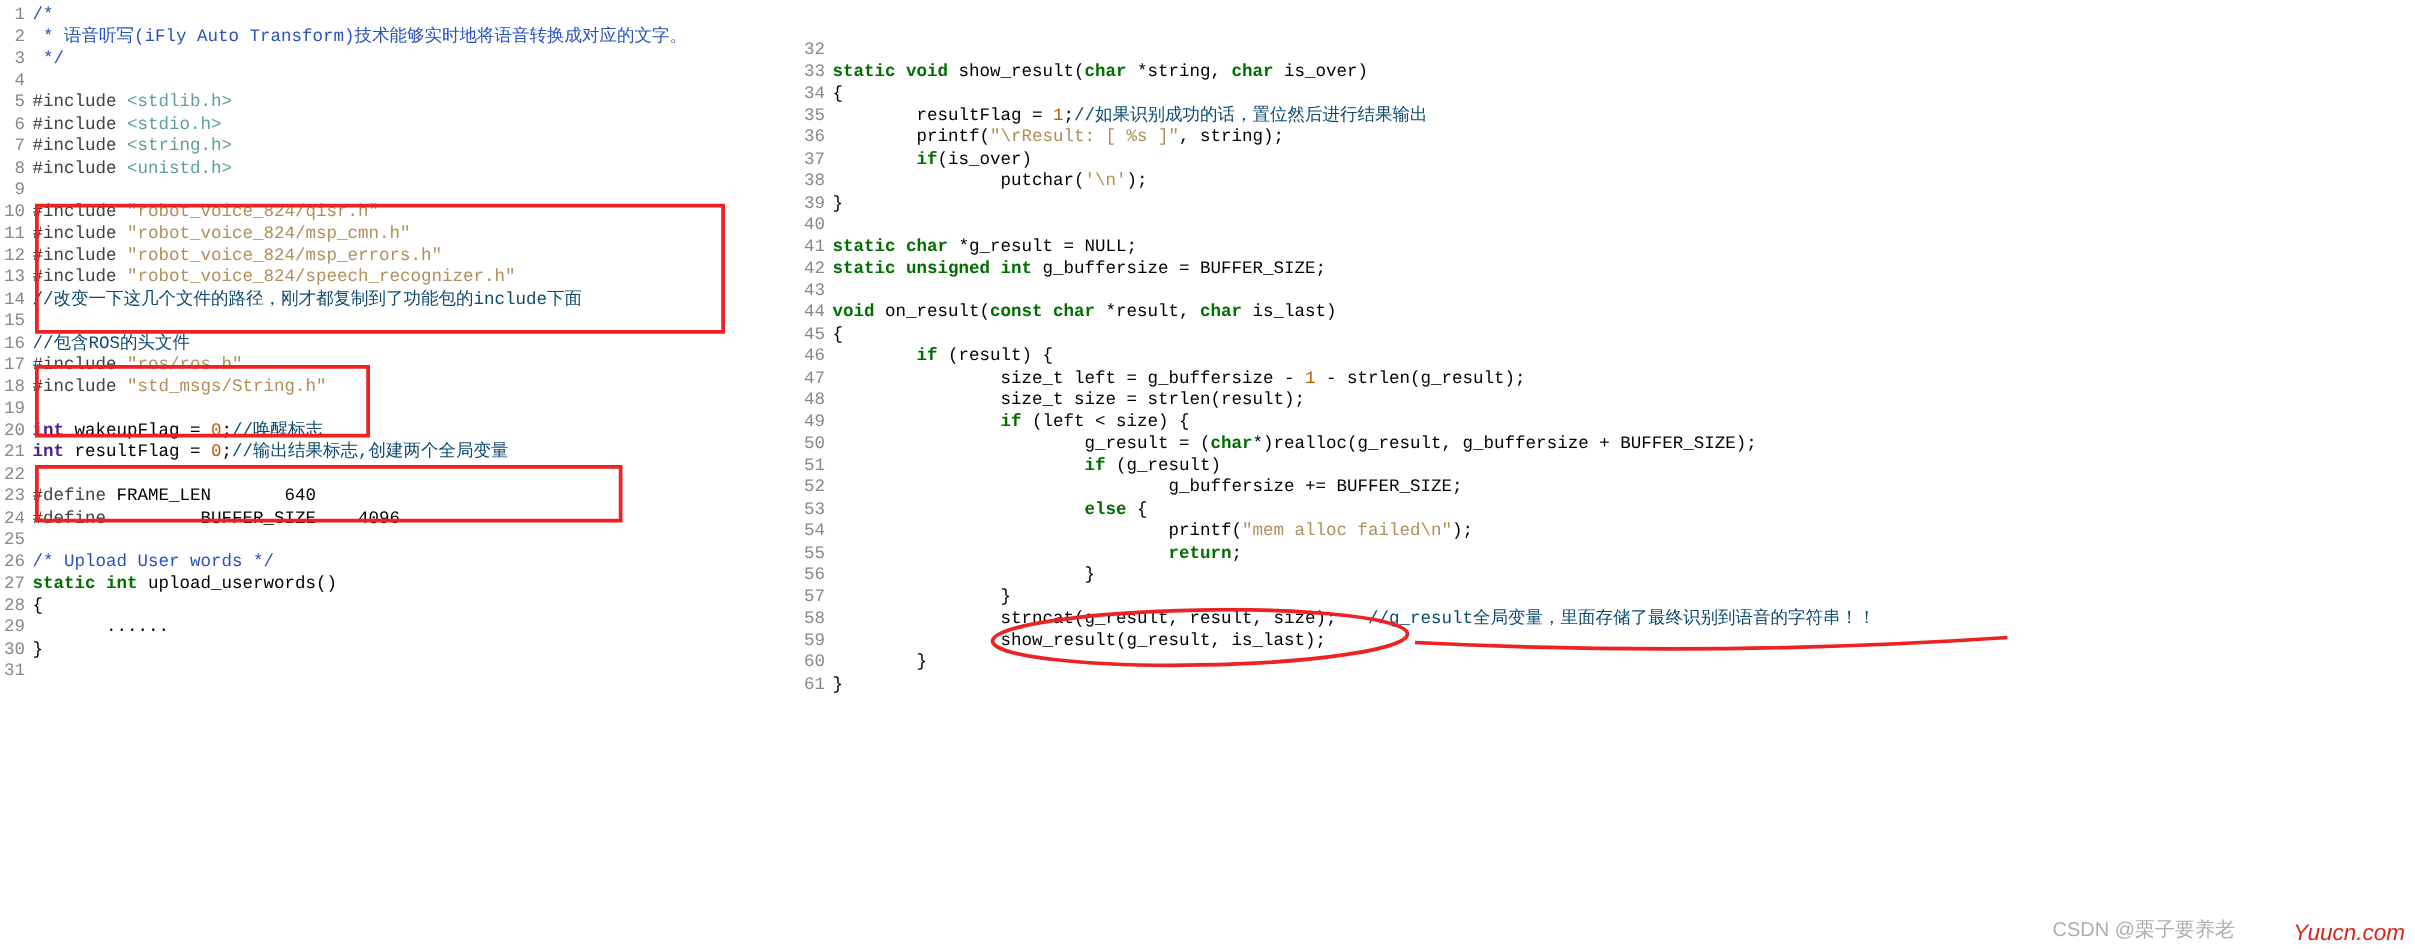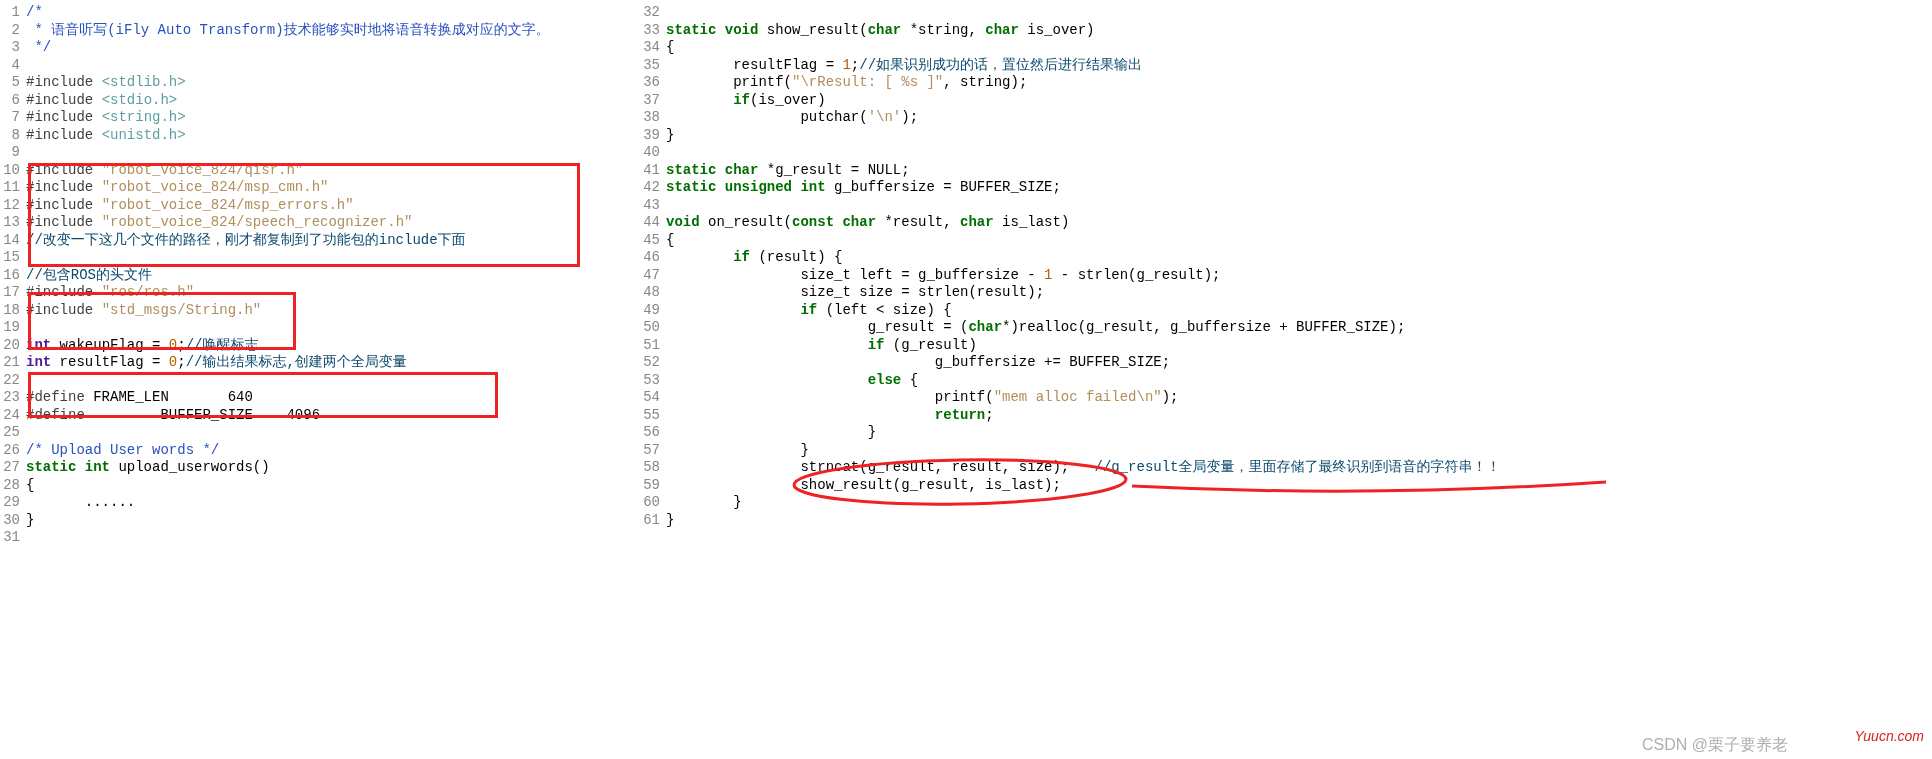--- a/index.html
+++ b/index.html
@@ -14,21 +14,21 @@
     line-height: 1.25;
     white-space: pre;
   }
   .pane {
     display: flex;
     flex-direction: column;
     padding-top: 4px;
     position: relative;
   }
   .pane.left { width: 640px; }
-  .pane.right { flex: 1; }
+  .pane.right { flex: 1; margin-top: 28px; }
   .line {
     display: flex;
     align-items: flex-start;
     height: 17.5px;
   }
   .ln {
     width: 26px;
     text-align: right;
     color: #888;
     padding-right: 6px;
@@ -60,23 +60,23 @@
 
   .watermark-csdn {
     position: absolute;
     bottom: 4px; right: 144px;
     font-family: Liberation Sans, sans-serif;
     font-size: 16px;
     color: rgba(120,120,120,0.6);
   }
   .watermark-yuucn {
     position: absolute;
-    bottom: 14px; right: 8px;
+    bottom: 2px; right: 8px;
     font-family: sans-serif;
-    font-size: 14px;
+    font-size: 18px;
     font-style: italic;
     color: #d9241c;
   }
 </style>
 </head>
 <body>
 
 
 
 

